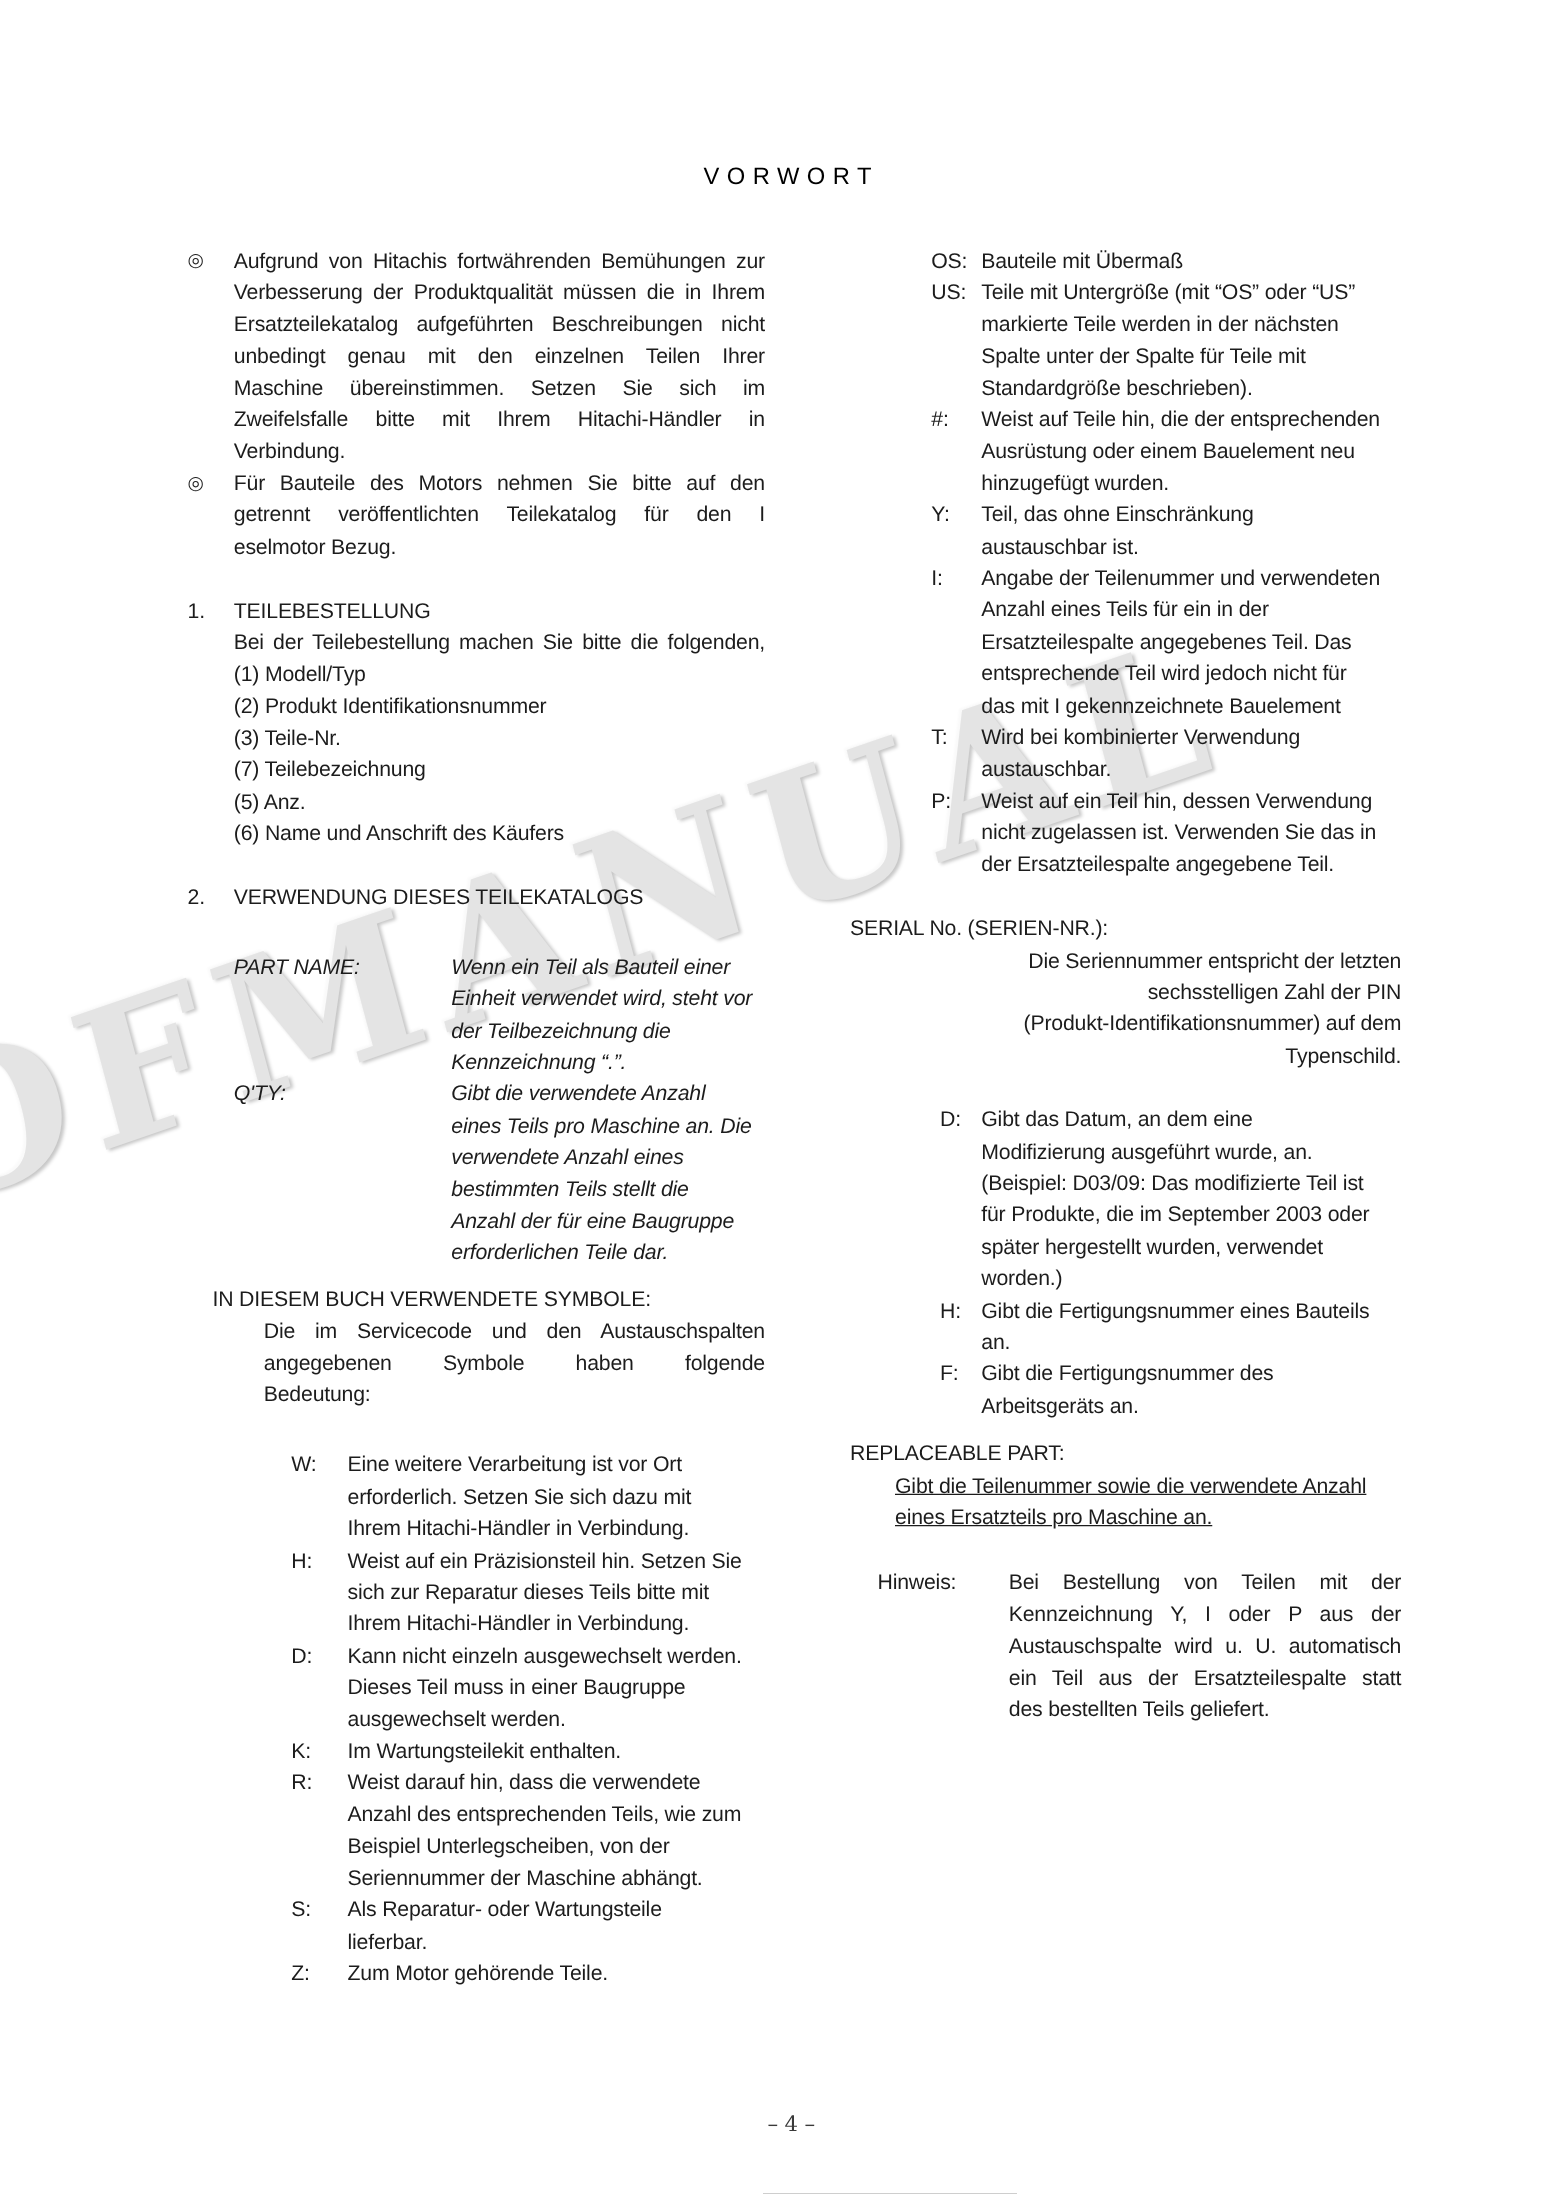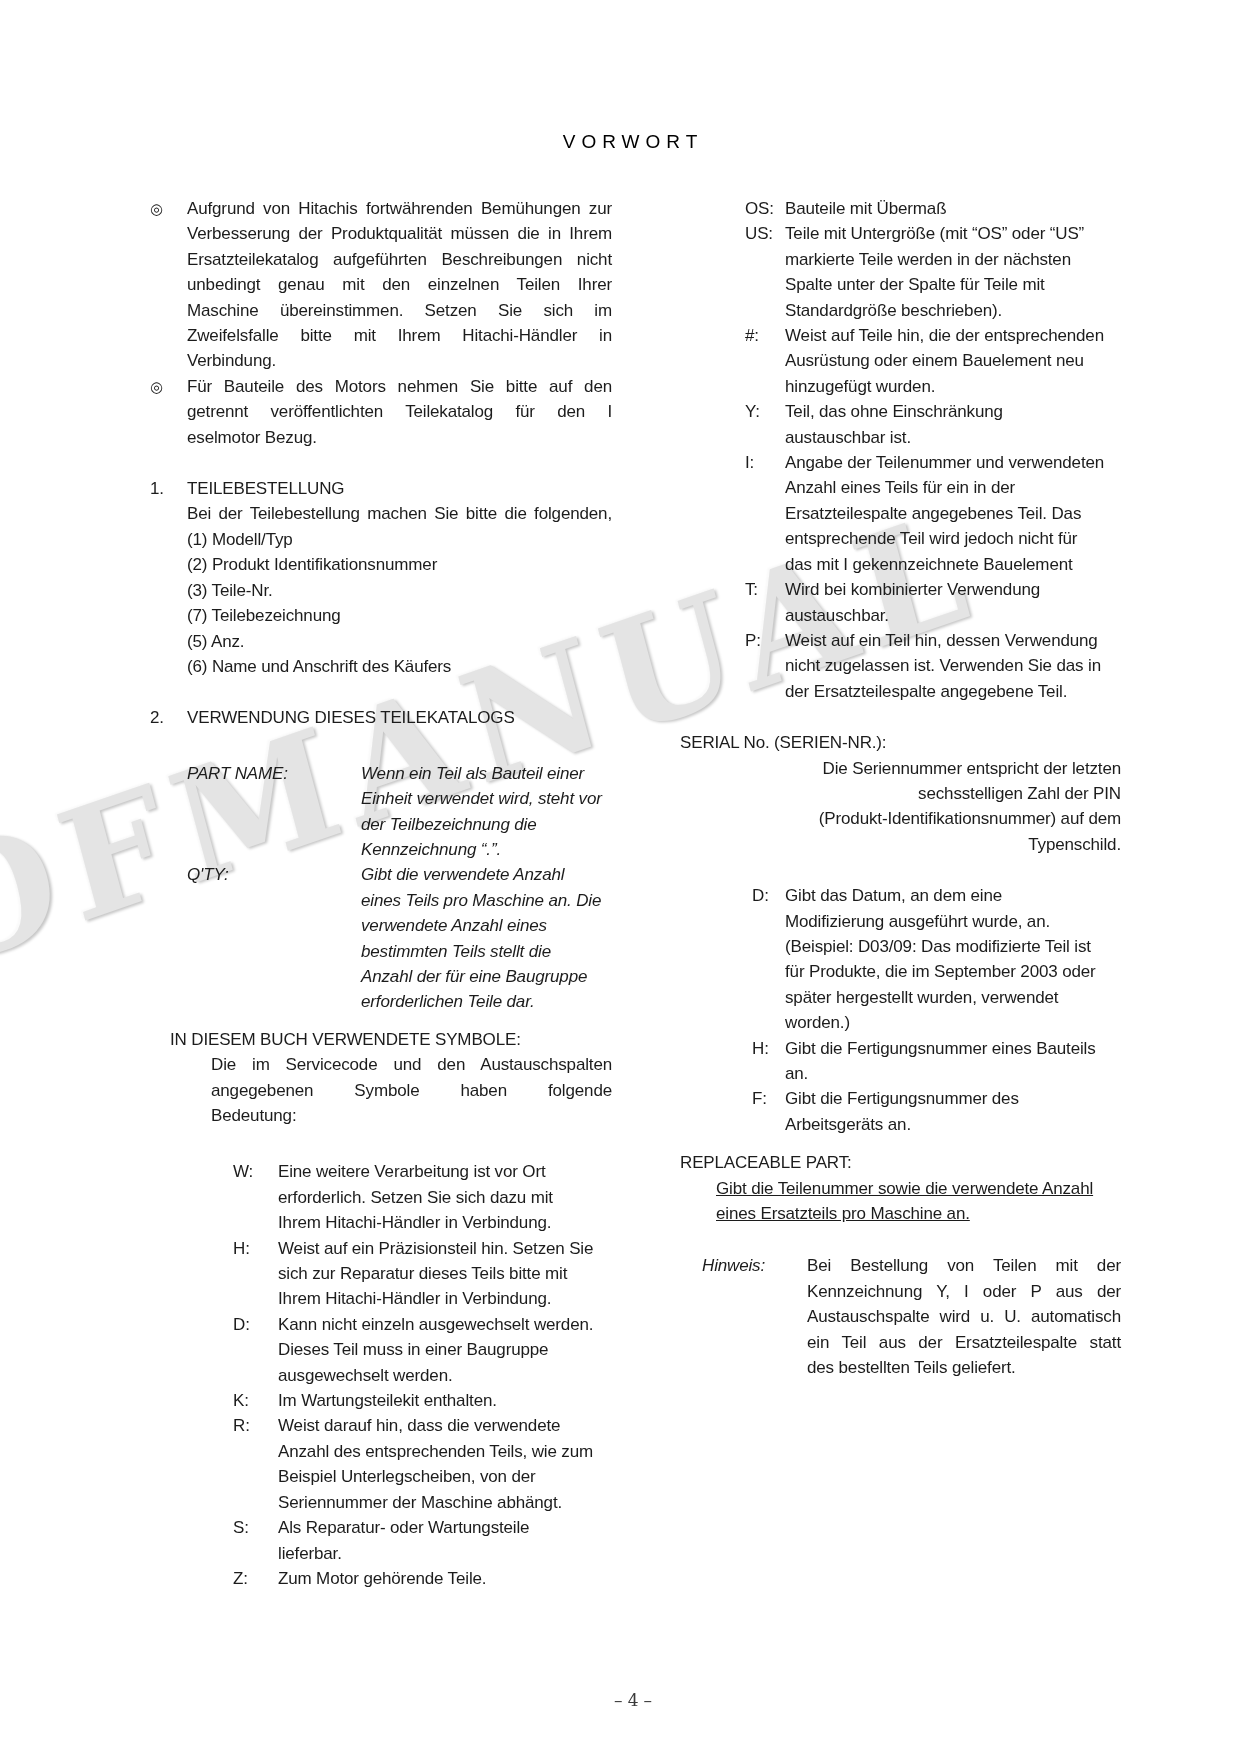--- a/index.html
+++ b/index.html
@@ -51,21 +51,21 @@
   .b-kv .lbl{margin-left:37px;width:174px;}
   .b-symhead .row{padding-left:20px;justify-content:center;}
   .b-sympara .row{padding-left:61px;}
   .b-sym .lbl{margin-left:83px;width:45px;}
   
   .r-sym .lbl{margin-left:65px;width:40px;}
   .r-head .row{padding-left:0;}
   .r-body .row{padding-left:105px;text-align:right;}
   .r-dsym .lbl{margin-left:72px;width:33px;}
   .r-replbody .row{padding-left:36px;text-decoration:underline;}
-  .r-hinweis .lbl{margin-left:22px;width:105px;font-style:italic;}
+  .r-hinweis .lbl{margin-left:22px;width:105px;}
   #page-number{
     position:absolute;
     left:0;right:0;top:1690px;
     text-align:center;
     padding-left:26px;
     font-family:"DejaVu Serif",serif;
     font-size:17px;
     color:#3a3a3a;
     z-index:1;
   }

